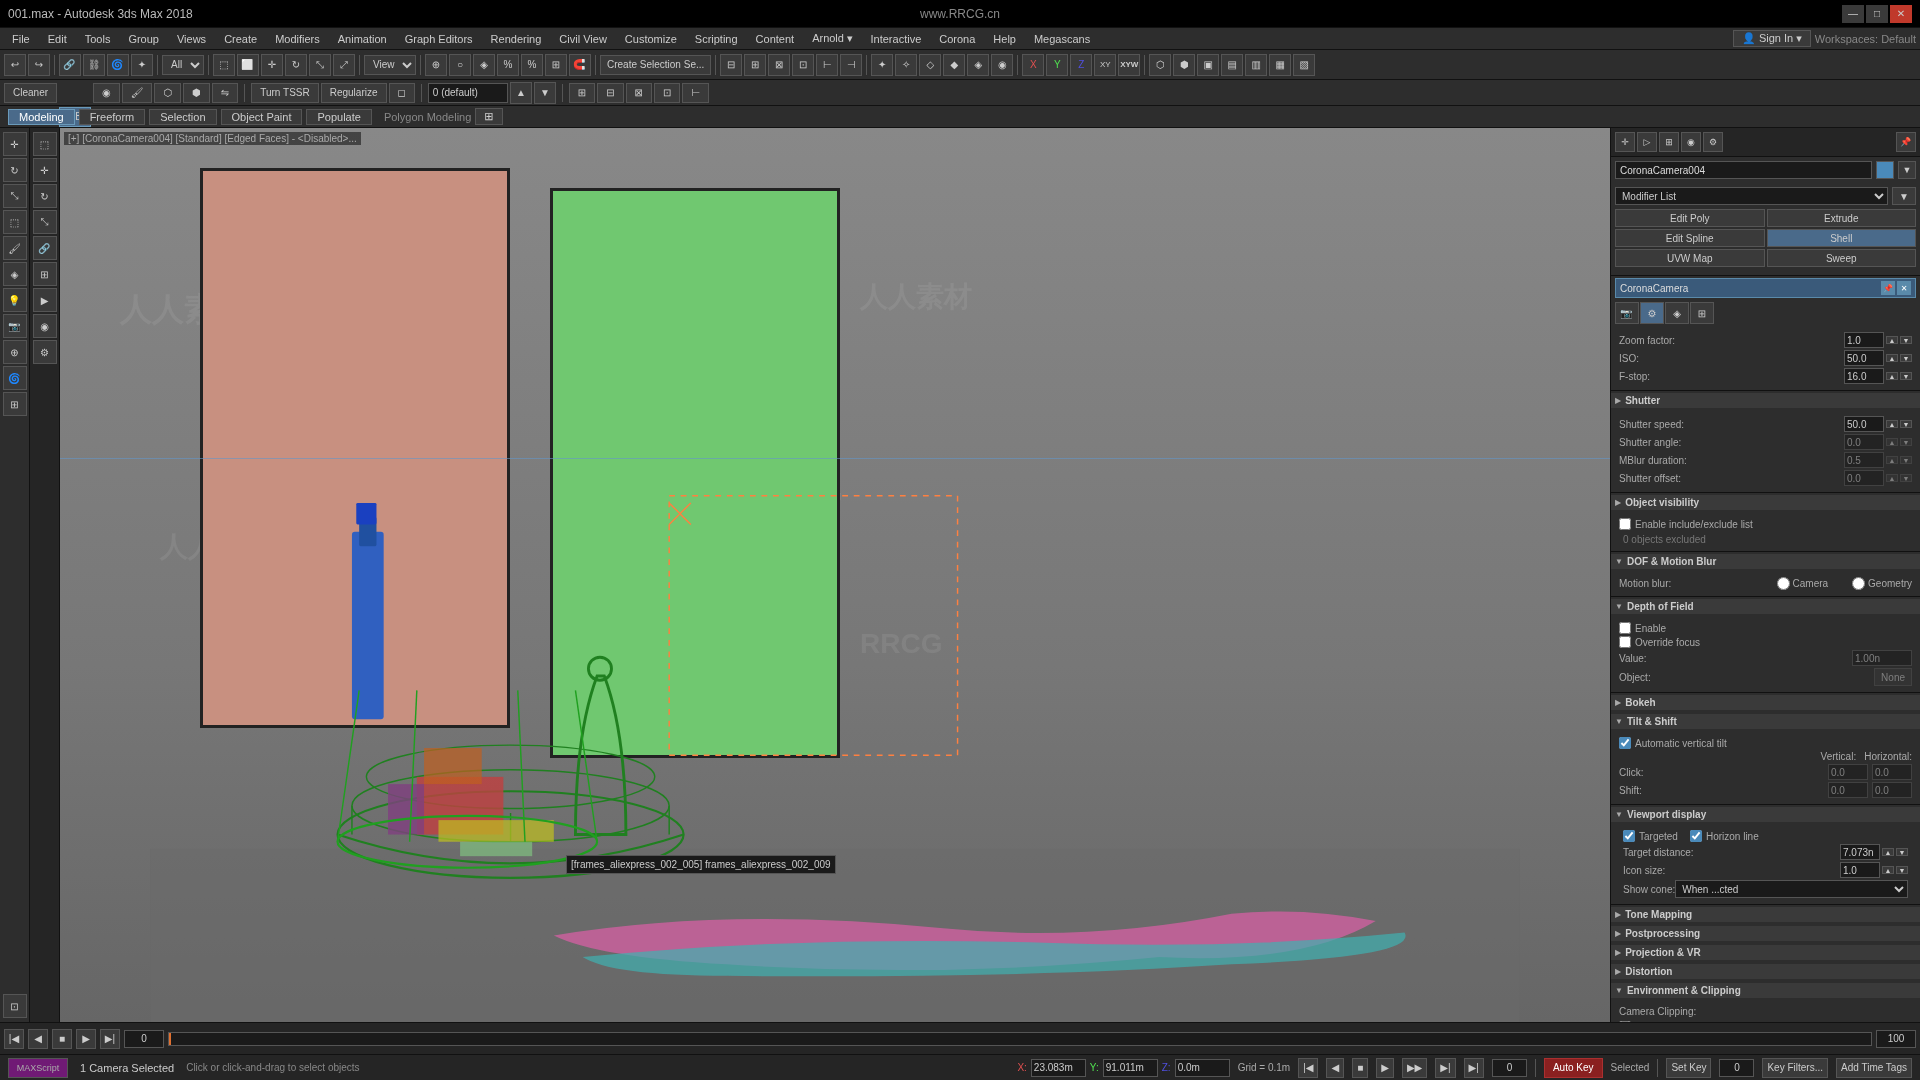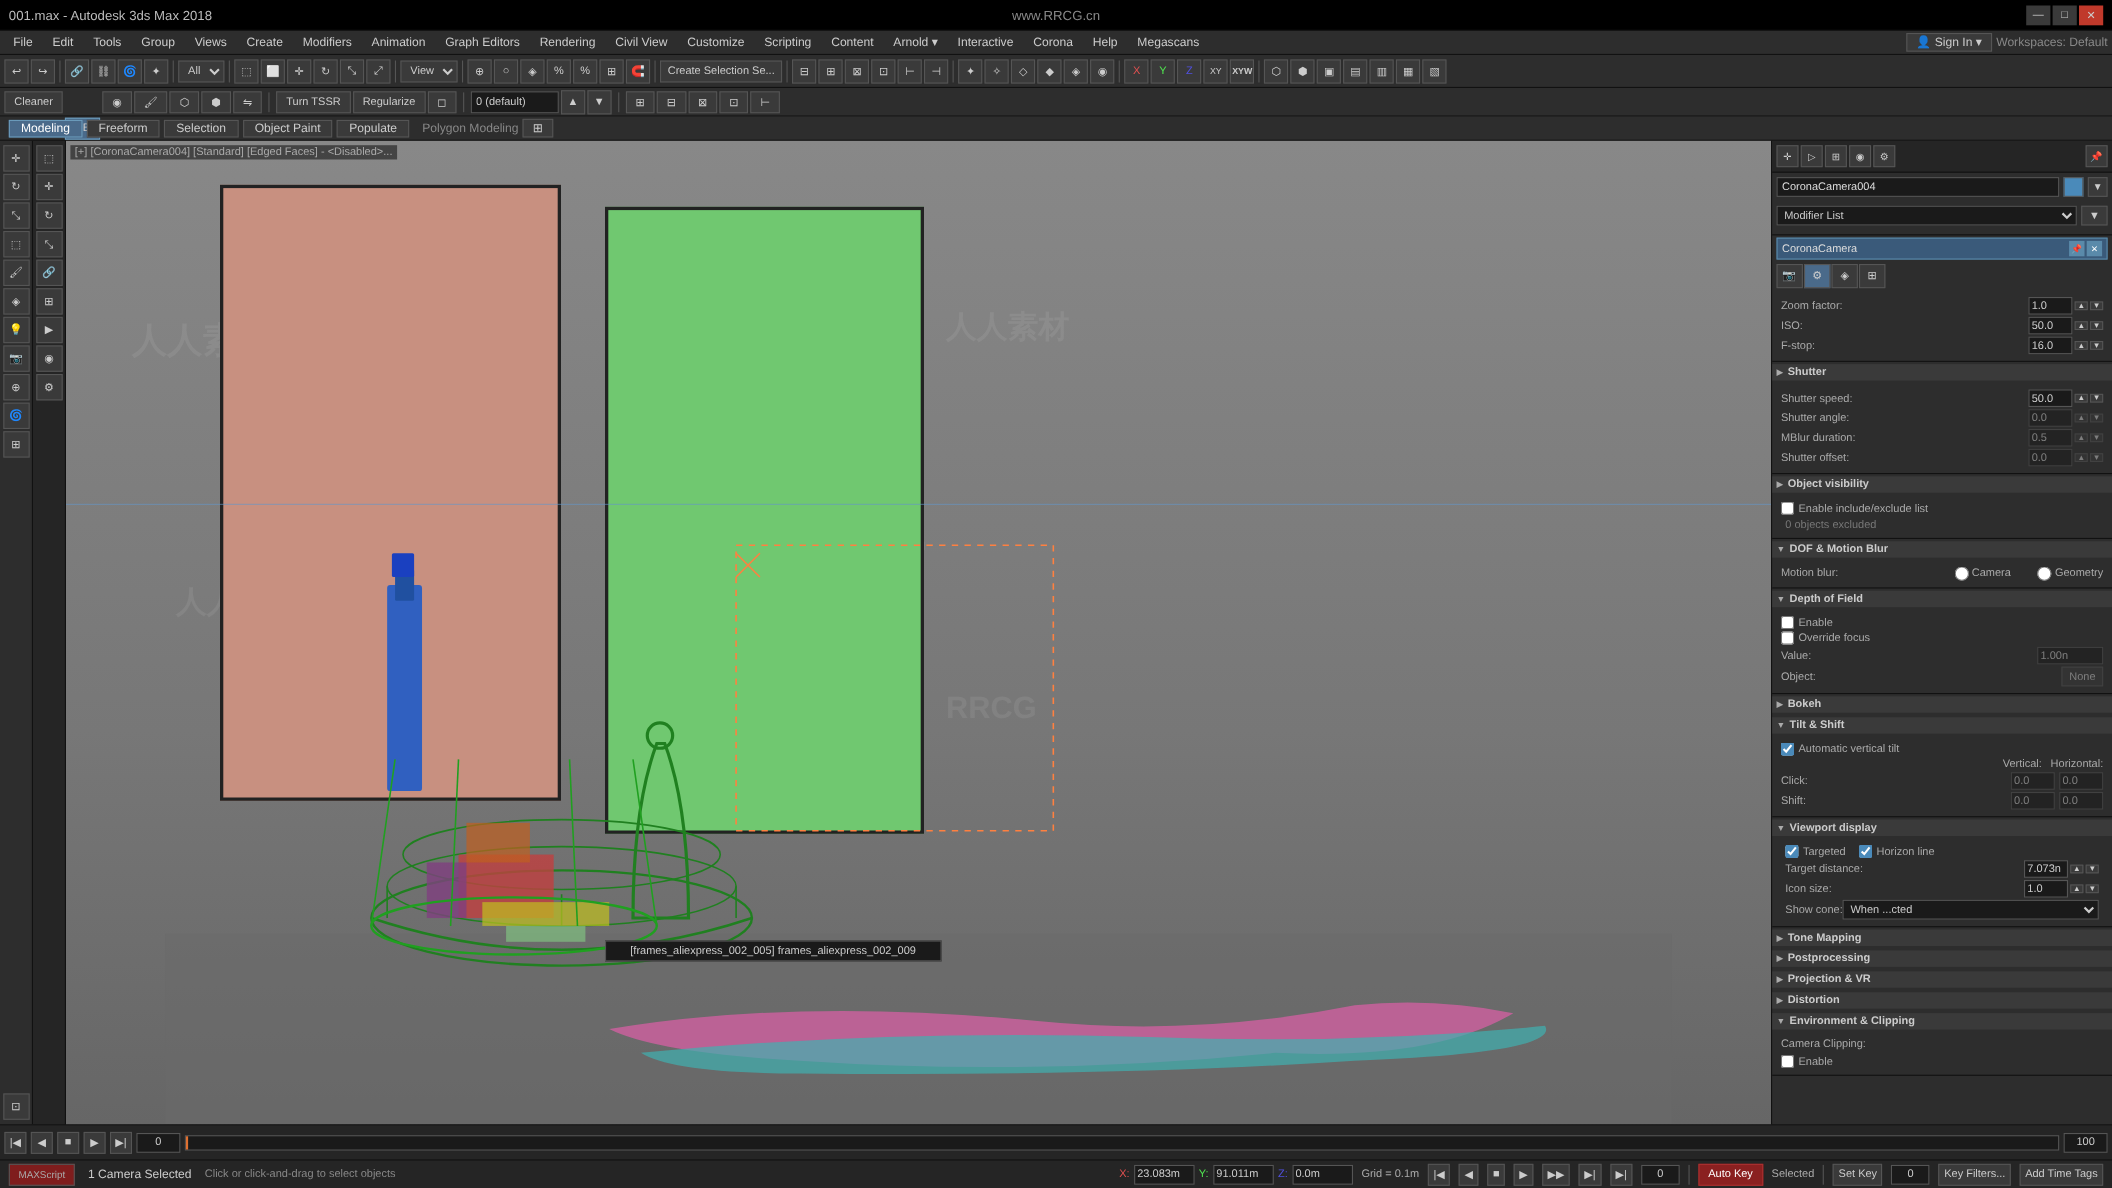--- a/index.html
+++ b/index.html
@@ -58,21 +58,21 @@
 
     
     #pink-panel { position: absolute; top: 40px; left: 140px; width: 310px; height: 560px; background: #c89080; border: 3px solid #222; }
     
     #green-panel { position: absolute; top: 60px; left: 490px; width: 290px; height: 570px; background: #70c870; border: 3px solid #222; }
 
     
     #horizon-line { position: absolute; top: 330px; left: 0; right: 0; height: 1px; background: rgba(100,150,200,0.6); }
 
     
-    #tooltip-box { position: absolute; bottom: 148px; left: 490px; background: #1a1a1a; border: 1px solid #555; color: #ccc; font-size: 10px; padding: 3px 22px; z-index: 20; white-space: nowrap; }
+    #tooltip-box { position: absolute; bottom: 148px; left: 506px; background: #1a1a1a; border: 1px solid #555; color: #ccc; font-size: 10px; padding: 3px 4px; z-index: 20; white-space: nowrap; }
 
     
     #right-panel { width: 310px; background: #2d2d2d; border-left: 1px solid #111; display: flex; flex-direction: column; overflow-y: auto; }
     .rp-section { border-bottom: 1px solid #111; padding: 4px; }
     .rp-row { display: flex; align-items: center; justify-content: space-between; margin: 2px 0; padding: 0 4px; }
     .rp-label { color: #aaa; font-size: 10px; }
     .rp-input { height: 16px; background: #1a1a1a; border: 1px solid #555; color: #ccc; font-size: 10px; padding: 0 2px; width: 60px; }
     .rp-input-sm { width: 40px; }
     .rp-btn { height: 18px; background: #3a3a3a; border: 1px solid #555; color: #ccc; font-size: 10px; padding: 0 6px; cursor: pointer; }
     .rp-dropdown { height: 18px; background: #1a1a1a; border: 1px solid #555; color: #ccc; font-size: 10px; padding: 0 2px; flex: 1; }
@@ -366,20 +366,28 @@
     </div>
 
     <div class="rp-section">
       <div style="display:flex;align-items:center;gap:4px;margin-bottom:4px;">
         <select class="rp-dropdown" style="flex:1;">
           <option>Modifier List</option>
         </select>
         <button class="rp-btn">▼</button>
       </div>
 
+      <div style="display:grid;grid-template-columns:1fr 1fr;gap:2px;margin-bottom:4px;">
+        <button class="rp-btn">Edit Poly</button>
+        <button class="rp-btn">Extrude</button>
+        <button class="rp-btn">Edit Spline</button>
+        <button class="rp-btn" style="background:#4a6a8a;">Shell</button>
+        <button class="rp-btn">UVW Map</button>
+        <button class="rp-btn">Sweep</button>
+      </div>
     </div>
 
     <div style="display:flex;align-items:center;gap:2px;padding:2px 4px;background:#3a5a7a;border:1px solid #5a8aaa;margin:2px 4px;">
       <span style="color:#ddd;font-size:10px;">CoronaCamera</span>
       <div style="flex:1"></div>
       <button style="width:14px;height:14px;background:#5a8aaa;border:none;color:#fff;cursor:pointer;font-size:8px;">📌</button>
       <button style="width:14px;height:14px;background:#5a8aaa;border:none;color:#fff;cursor:pointer;font-size:8px;">✕</button>
     </div>
 
     <div style="display:flex;gap:1px;padding:2px 4px;">
@@ -625,21 +633,21 @@
   <button class="tl-btn">▶|</button>
   <input class="tl-input" type="text" value="0" style="">
   <div class="tl-track">
     <div class="tl-playhead"></div>
   </div>
   <input class="tl-input" type="text" value="100" style="">
 </div>
 
 <div id="anim-controls">
 
-  <button style="width:60px;height:20px;background:#7f1d1d;border:1px solid #555;color:#aaa;font-size:9px;cursor:pointer;">MAXScript</button>
+  <button style="width:60px;height:20px;background:#701a75;border:1px solid #555;color:#aaa;font-size:9px;cursor:pointer;">MAXScript</button>
 
   <span style="color:#ccc;font-size:11px;padding:0 8px;">1 Camera Selected</span>
   <span style="color:#888;font-size:10px;">Click or click-and-drag to select objects</span>
 
   <div style="margin-left:auto;display:flex;align-items:center;gap:8px;">
 
     <div style="display:flex;align-items:center;gap:4px;">
       <span style="color:#e05050;font-size:10px;">X:</span>
       <input style="width: 55px; height: 18px; background: rgb(26, 26, 26); border: 1px solid rgb(85, 85, 85); color: rgb(204, 204, 204); font-size: 10px; padding: 0px 2px;" type="text" value="23.083m">
       <span style="color:#50e050;font-size:10px;">Y:</span>

